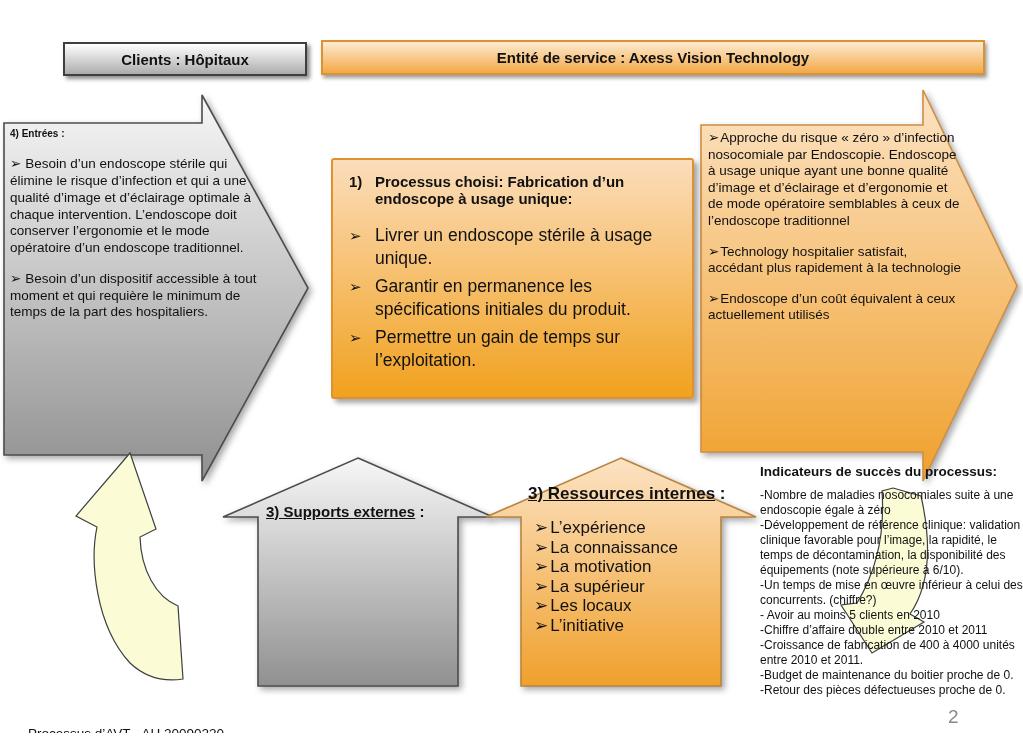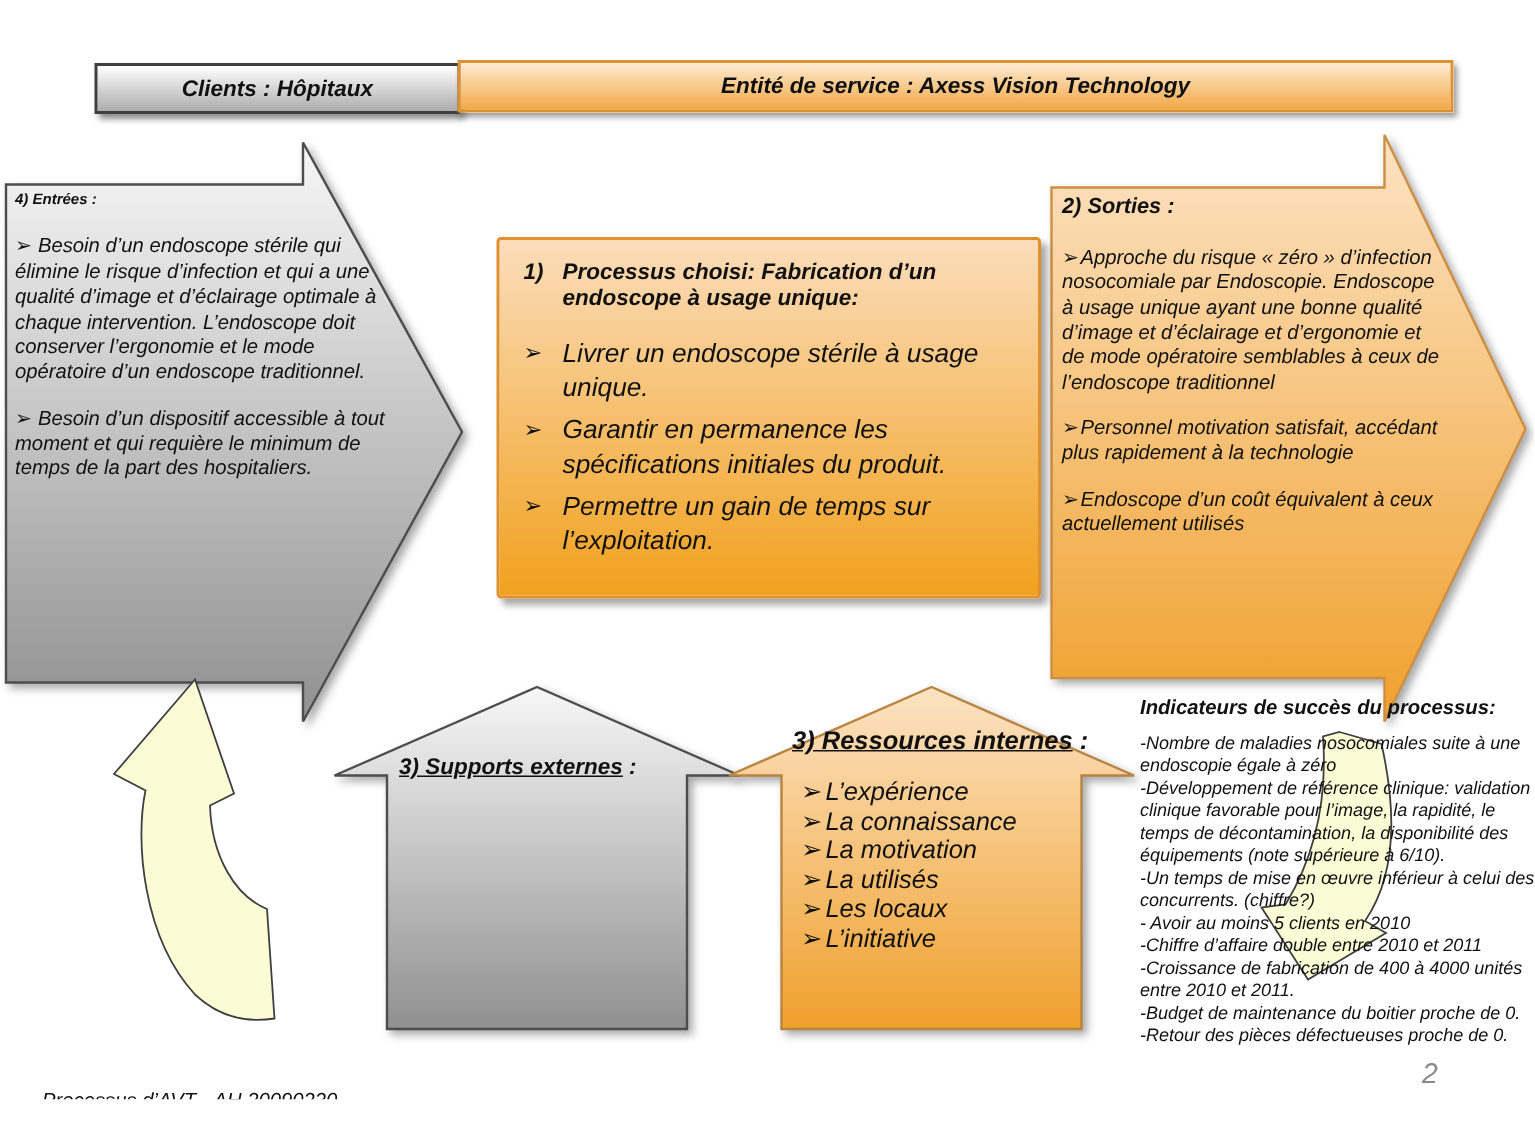--- a/index.html
+++ b/index.html
@@ -1,33 +1,33 @@
 <!DOCTYPE html>
 <html><head>
 <meta charset="utf-8">
 <style>
   html,body{margin:0;padding:0;background:#ffffff;}
   .stage{
     position:relative;width:1023px;height:733px;overflow:hidden;background:#ffffff;
-    font-family:"Liberation Sans","DejaVu Sans",sans-serif;color:#111;font-style:italic;
+    font-family:"Liberation Sans","DejaVu Sans",sans-serif;color:#111;
   }
   .shapes{position:absolute;left:0;top:0;width:1023px;height:753px;z-index:1;}
   .shadowed{filter:drop-shadow(3px 3px 3px rgba(60,60,60,.45));}
 
   .hdr{
     position:absolute;z-index:4;display:flex;align-items:center;justify-content:center;
     font-weight:bold;font-size:15px;
   }
   .hdr-clients{
     left:63px;top:42px;width:240px;height:30px;
     background:linear-gradient(#ffffff,#acacac);
     border:2px solid #3f3f3f;box-shadow:3px 3px 4px rgba(0,0,0,.45);
   }
   .hdr-entity{
-    left:305px;top:40px;width:660px;height:31px;
+    left:321px;top:40px;width:660px;height:31px;
     background:linear-gradient(#fdebd2,#f3a845);
     border:2px solid #dd9232;box-shadow:2px 3px 4px rgba(0,0,0,.4);
   }
 
   .txtblock{position:absolute;z-index:5;}
   .entrees{left:10px;top:128px;width:254px;font-size:13.5px;line-height:1.24;}
   .entrees .bt{font-size:10px;font-weight:bold;margin-bottom:16px;}
   .entrees .li-inline{margin-bottom:14px;}
 
   .procbox{
@@ -129,43 +129,42 @@
           <span class="txt">Garantir en permanence les spécifications initiales du produit.</span>
         </div>
         <div class="li-hang">
           <span class="blt">➢</span>
           <span class="txt">Permettre un gain de temps sur l’exploitation.</span>
         </div>
       </div>
   </div>
 
   <div class="txtblock sorties">
-    <div class="bt">2) Sorties :</div>
     <div>
         <div class="li-inline"><span class="blt">➢</span><span class="txt">Approche du risque « zéro » d’infection nosocomiale par Endoscopie. Endoscope à usage unique ayant une bonne qualité d’image  et d’éclairage et d’ergonomie et de mode opératoire semblables  à ceux de l’endoscope traditionnel</span></div>
-        <div class="li-inline"><span class="blt">➢</span><span class="txt">Personnel motivation satisfait, accédant plus rapidement à la technologie</span></div>
+        <div class="li-inline"><span class="blt">➢</span><span class="txt">Technology hospitalier satisfait, accédant plus rapidement à la technologie</span></div>
         <div class="li-inline"><span class="blt">➢</span><span class="txt">Endoscope d’un coût équivalent à ceux actuellement utilisés</span></div>
       </div>
   </div>
 
   <div class="txtblock supports">
     <div class="uptitle">
       <span class="und">3) Supports externes</span><span> :</span>
     </div>
   </div>
 
   <div class="txtblock ressources">
     <div class="uptitle">
       <span class="und">3) Ressources internes</span><span> :</span>
     </div>
     <div class="list">
         <div class="li-inline"><span class="blt">➢</span><span class="txt">L’expérience</span></div>
         <div class="li-inline"><span class="blt">➢</span><span class="txt">La connaissance</span></div>
         <div class="li-inline"><span class="blt">➢</span><span class="txt">La motivation</span></div>
-        <div class="li-inline"><span class="blt">➢</span><span class="txt">La utilisés</span></div>
+        <div class="li-inline"><span class="blt">➢</span><span class="txt">La supérieur</span></div>
         <div class="li-inline"><span class="blt">➢</span><span class="txt">Les locaux</span></div>
         <div class="li-inline"><span class="blt">➢</span><span class="txt">L’initiative</span></div>
       </div>
   </div>
 
   <div class="txtblock indic">
     <div class="bt">Indicateurs de succès du processus:</div>
     <div class="items">
         <div class="indic-item">-Nombre de maladies nosocomiales suite à une endoscopie égale à zéro</div>
         <div class="indic-item">-Développement de référence clinique: validation clinique favorable pour l’image, la rapidité, le temps de décontamination, la disponibilité des équipements (note supérieure à 6/10).</div>

